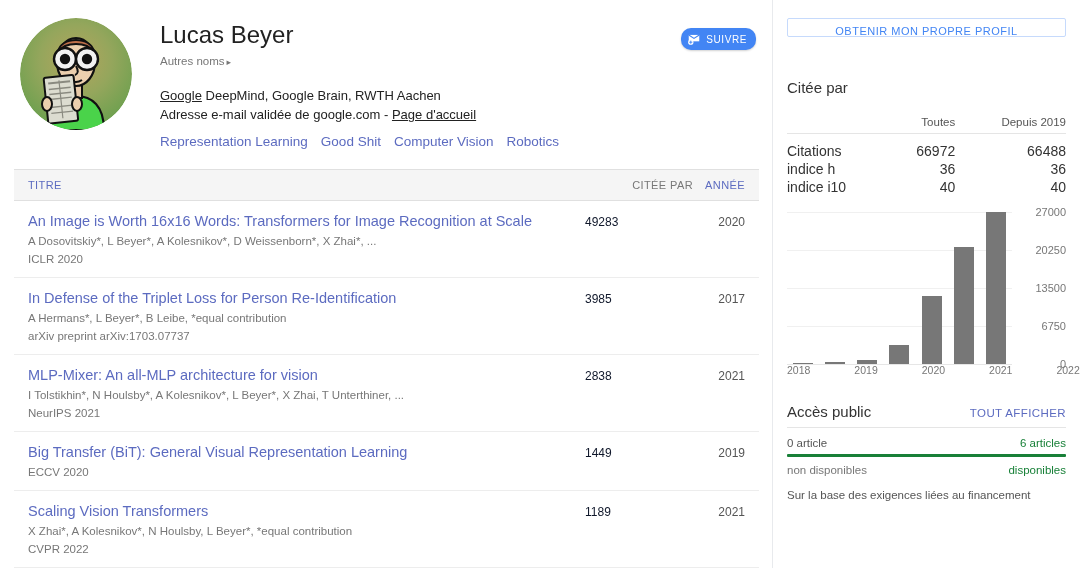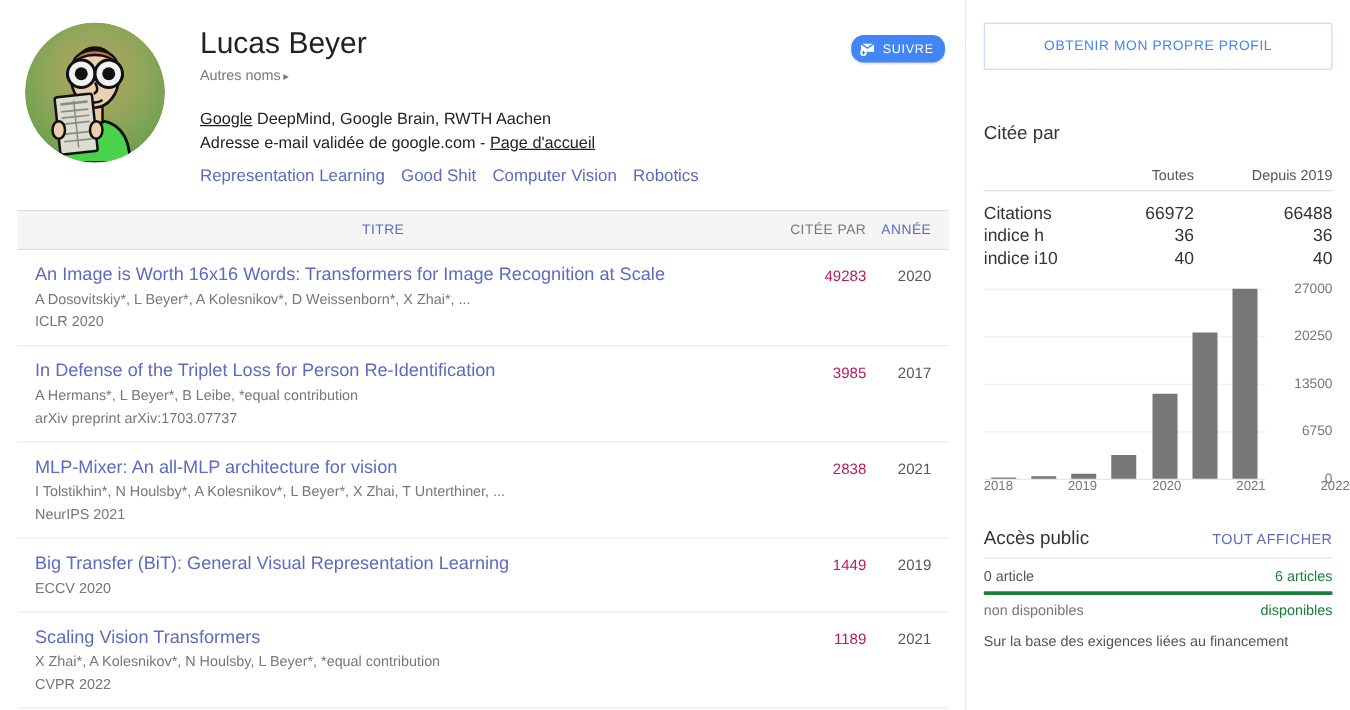--- a/index.html
+++ b/index.html
@@ -132,21 +132,20 @@
     display: flex;
     align-items: center;
     font-size: 11px;
     letter-spacing: .4px;
   }
   #pub-head .th-title {
     flex: 1 1 auto;
     padding-left: 14px;
     color: #5c6bc0;
     cursor: pointer;
-    text-align: center;
   }
   #pub-head .th-cited {
     width: 108px;
     text-align: right;
     color: #777777;
     cursor: pointer;
   }
   #pub-head .th-year {
     width: 66px;
     text-align: right;
@@ -174,23 +173,23 @@
     display: block;
   }
   .pub-authors, .pub-venue {
     font-size: 11.5px;
     line-height: 16px;
     color: #777777;
     margin-top: 2px;
   }
   .pub-cited {
     width: 108px;
-    text-align: right;
+    text-align: left;
     font-size: 12px;
-    color: #be185d;
+    color: #0f172a;
     cursor: pointer;
     padding-top: 3px;
     position: relative;
   }
   .pub-year {
     width: 66px;
     text-align: right;
     padding-right: 14px;
     font-size: 12px;
     color: #555555;
@@ -201,21 +200,21 @@
   #right-col {
     width: 307px;
     height: 568px;
     padding: 18px 14px 0 14px;
     background: #fff;
     position: relative;
   }
   #own-profile-btn {
     display: block;
     width: 100%;
-    height: 38px;
+    height: 19px;
     line-height: 24px;
     text-align: center;
     border: 1px solid #c6dafc;
     border-radius: 2px;
     background: #fff;
     color: #4285f4;
     font-size: 11px;
     letter-spacing: .5px;
     font-family: "Liberation Sans", sans-serif;
     cursor: pointer;

